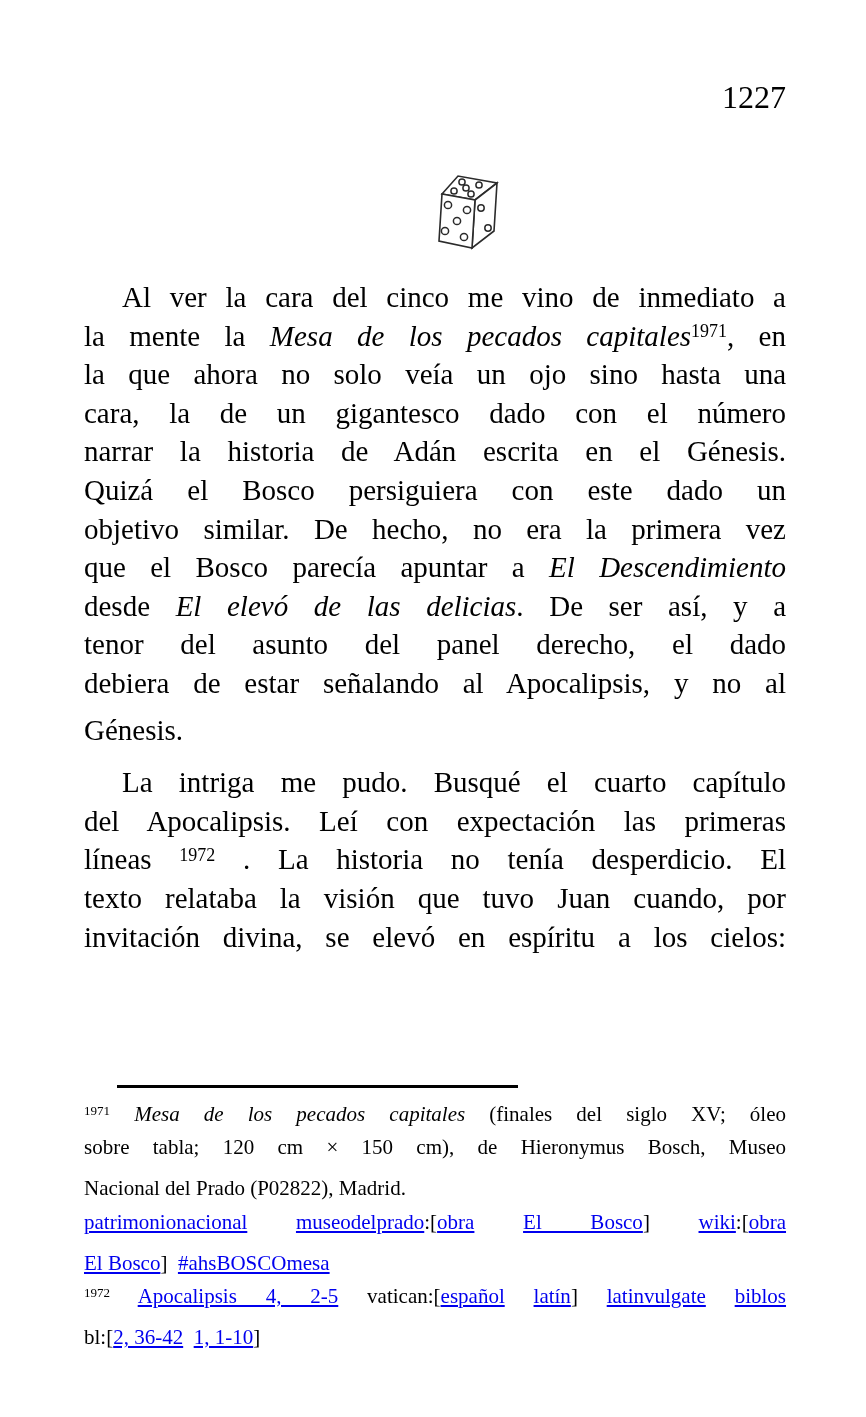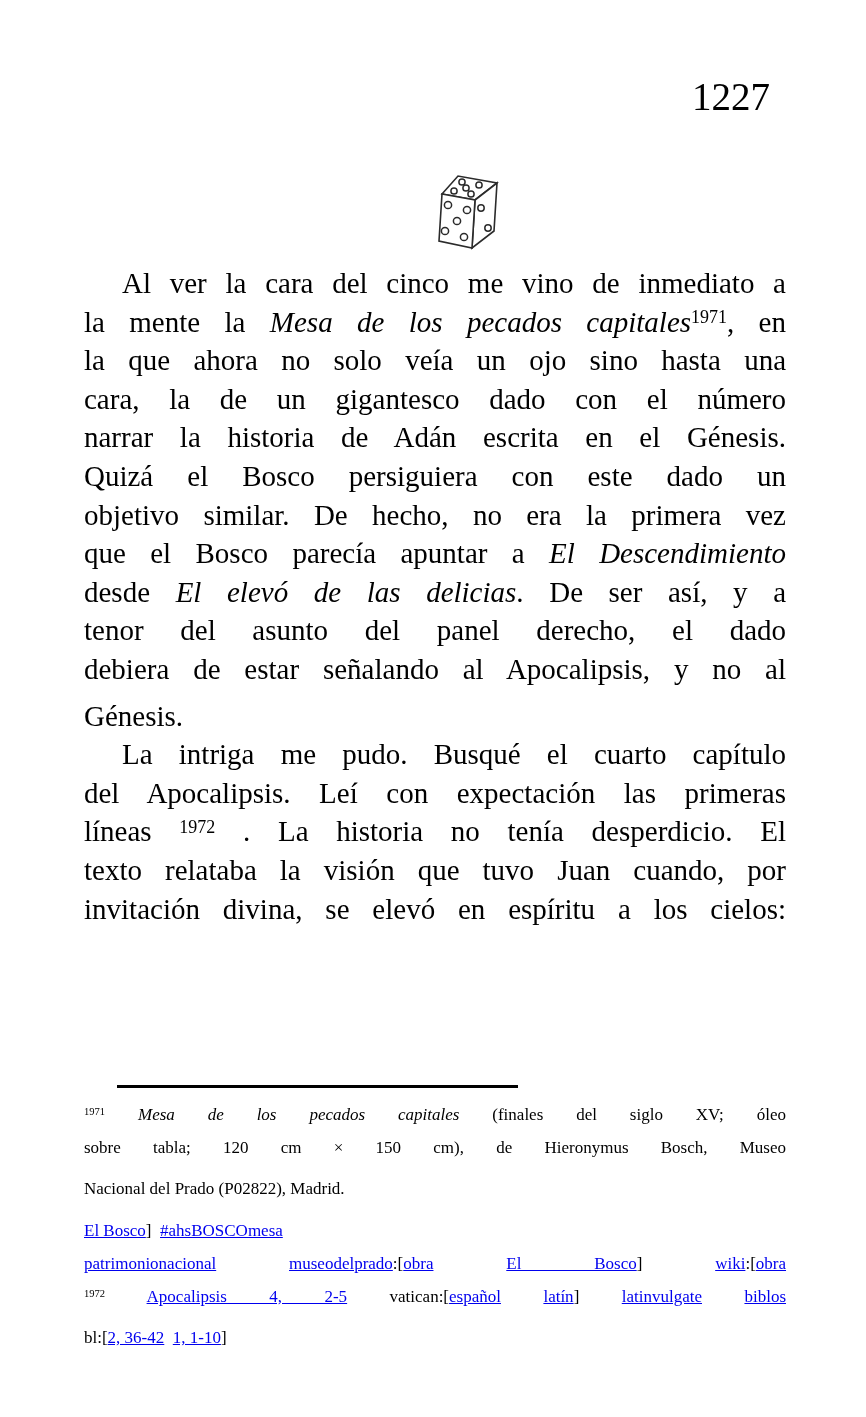--- a/index.html
+++ b/index.html
@@ -2,42 +2,42 @@
 <html><head>
 <meta charset="utf-8">
 <style>
   html, body { margin: 0; padding: 0; background: #ffffff; }
   body {
     width: 866px; height: 1417px; position: relative;
     font-family: "Liberation Serif", "DejaVu Serif", serif;
     color: #000000; overflow: hidden;
   }
   .page-number {
-    position: absolute; top: 80px; right: 96px;
-    font-size: 39px; line-height: 34px;
+    position: absolute; top: 80px; right: 80px;
+    font-size: 32px; line-height: 34px;
   }
   .die-wrap {
     position: absolute; left: 433px; top: 167px;
     width: 72px; height: 86px;
   }
   .die-wrap svg { width: 100%; height: 100%; }
   .body-text {
     position: absolute; left: 84px; top: 264px; width: 702px;
     font-size: 29px;
   }
   .body-text .line { line-height: 38.6px; }
   .footnotes {
     position: absolute; left: 84px; top: 1098px; width: 702px;
-    font-size: 17px;
+    font-size: 21px;
   }
   .footnotes .line { line-height: 33.2px; }
   .line { text-align: justify; text-justify: inter-word; white-space: normal; }
   .line.just { text-align-last: justify; }
   .line.left { text-align-last: left; margin-top: 8px; }
-  .line.indent { padding-left: 38px; }
+  .line.indent { padding-left: 38px; margin-top: 14px; }
   .it { font-style: italic; }
   .sup {
     font-size: 0.62em; position: relative; top: -0.48em;
     line-height: 0; font-style: normal;
   }
   a.lnk { color: #0000EE; text-decoration: underline; cursor: pointer; }
   .fn-sep {
     position: absolute; left: 117px; top: 1085px;
     width: 401px; height: 0; border-top: 3px solid #000000;
   }
@@ -94,19 +94,19 @@
       <div class="line just"><span>texto relataba la visión que tuvo Juan cuando, por</span></div>
       <div class="line just"><span>invitación divina, se elevó en espíritu a los cielos:</span></div>
     </div>
 
   <div class="fn-sep"></div>
 
   <div class="footnotes" id="footnotes">
       <div class="line just"><span class="sup">1971</span><span> </span><span class="it">Mesa de los pecados capitales</span><span> (finales del siglo XV; óleo</span></div>
       <div class="line just"><span>sobre tabla; 120 cm × 150 cm), de Hieronymus Bosch, Museo</span></div>
       <div class="line left"><span>Nacional del Prado (P02822), Madrid.</span></div>
+      <div class="line just"><a class="lnk" href="#">patrimonionacional</a><span> </span><a class="lnk" href="#">museodelprado</a><span>:[</span><a class="lnk" href="#">obra</a><span> </span><a class="lnk" href="#">El Bosco</a><span>] </span><a class="lnk" href="#">wiki</a><span>:[</span><a class="lnk" href="#">obra</a></div>
       <div class="line left"><a class="lnk" href="#">El Bosco</a><span>]&nbsp; </span><a class="lnk" href="#">#ahsBOSCOmesa</a></div>
-      <div class="line just"><a class="lnk" href="#">patrimonionacional</a><span> </span><a class="lnk" href="#">museodelprado</a><span>:[</span><a class="lnk" href="#">obra</a><span> </span><a class="lnk" href="#">El Bosco</a><span>] </span><a class="lnk" href="#">wiki</a><span>:[</span><a class="lnk" href="#">obra</a></div>
       <div class="line just"><span class="sup">1972</span><span> </span><a class="lnk" href="#">Apocalipsis 4, 2-5</a><span> vatican:[</span><a class="lnk" href="#">español</a><span> </span><a class="lnk" href="#">latín</a><span>] </span><a class="lnk" href="#">latinvulgate</a><span> </span><a class="lnk" href="#">biblos</a></div>
       <div class="line left"><span>bl:[</span><a class="lnk" href="#">2, 36-42</a><span>&nbsp;&nbsp;</span><a class="lnk" href="#">1, 1-10</a><span>]</span></div>
     </div>
 
 </div>
 
 </body></html>

